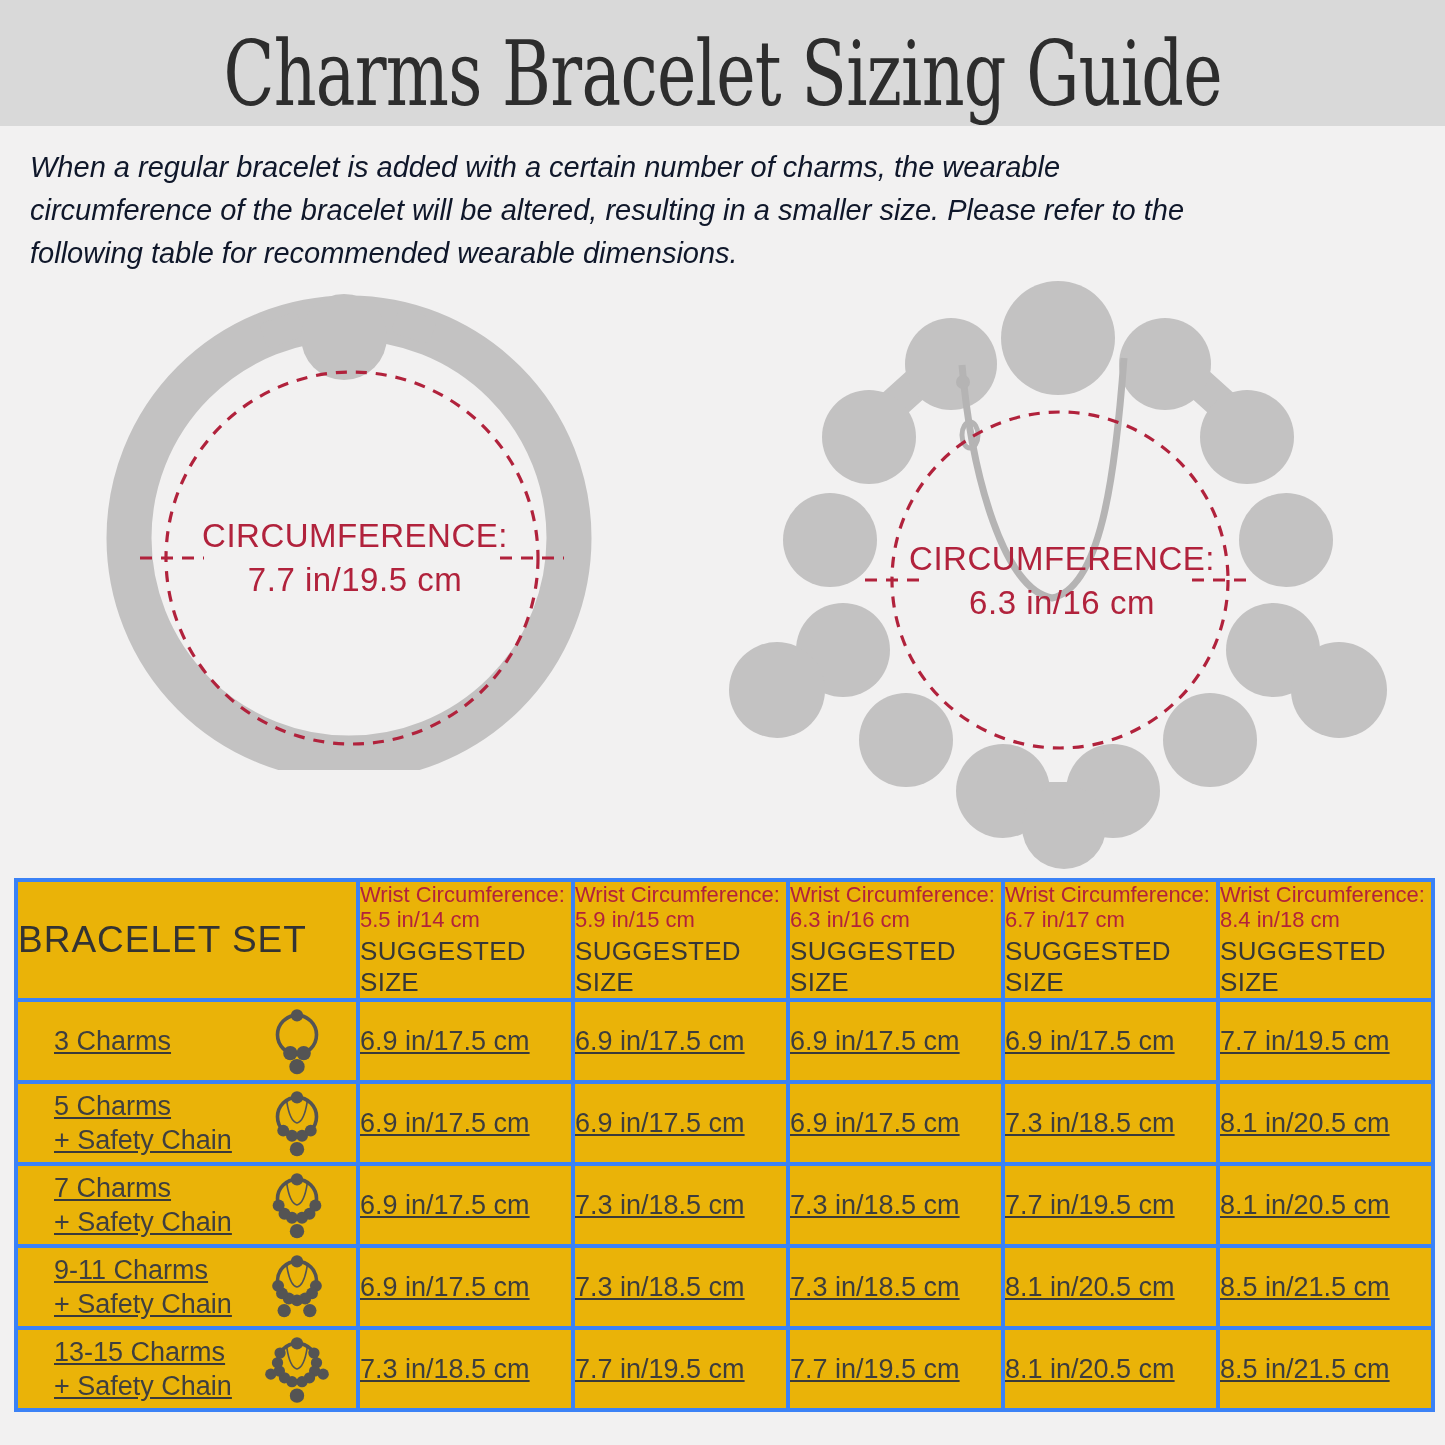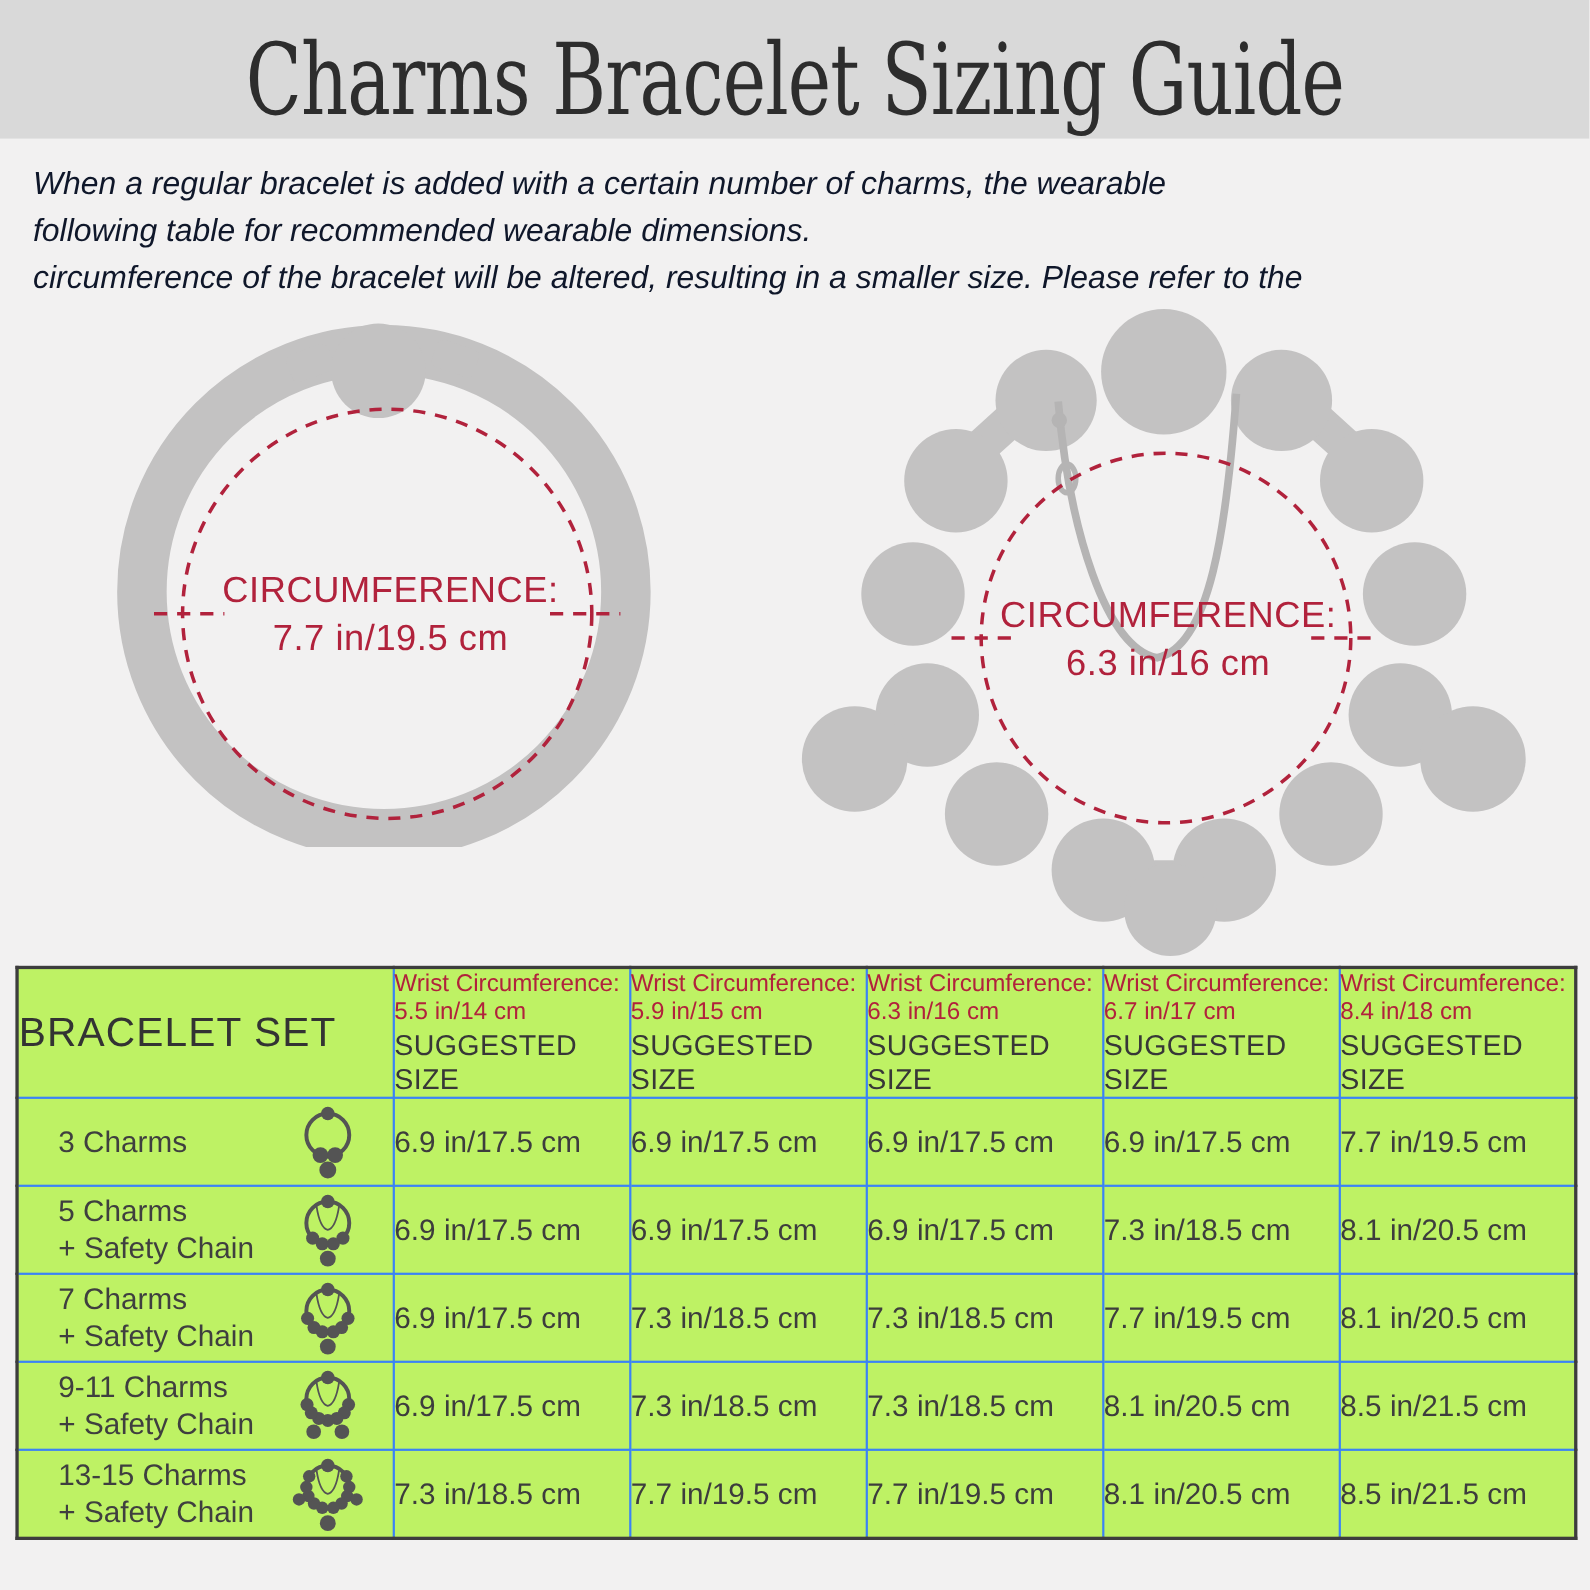--- a/index.html
+++ b/index.html
@@ -34,27 +34,27 @@
   }
   .circ-text{font-size:33px;letter-spacing:.5px;}
   
   table.sizing{
     position:absolute;left:14px;top:878px;
     width:1417px;border-collapse:collapse;table-layout:fixed;
     border:3px solid #3d3d3d;
     background:#f3f2f2;
   }
   table.sizing td{
-    border:2px solid #3b82f6;
-    background:#bef264;
+    border:4px solid #3b82f6;
+    background:#eab308;
     vertical-align:middle;
     padding:0;
   }
   tr.hdr{height:102px;}
-  tr.datarow{height:64px;}
+  tr.datarow{height:64px;text-decoration:underline;}
   .set-hdr{
     text-align:left;font-size:37px;letter-spacing:1px;color:#333;
   }
   .col-hdr{padding:6px 8px 6px 12px;}
   .wrist{color:#b1223c;font-size:22px;line-height:25px;}
   .suggested{color:#373737;font-size:26px;margin-top:4px;letter-spacing:.3px;}
   .size-cell{text-align:left;font-size:27px;color:#3d3d3d;}
   .label-cell-inner{
     display:flex;align-items:center;justify-content:space-between;
     padding:0 26px 0 36px;
@@ -64,22 +64,22 @@
 </style>
 </head>
 <body>
 
 <div class="header-band">
   <div class="page-title">Charms Bracelet Sizing Guide</div>
 </div>
 
 <div class="intro">
   <div>When a regular bracelet is added with a certain number of charms, the wearable</div>
+  <div>circumference of the bracelet will be altered, resulting in a smaller size. Please refer to the</div>
   <div>following table for recommended wearable dimensions.</div>
-  <div>circumference of the bracelet will be altered, resulting in a smaller size. Please refer to the</div>
 </div>
 
 <svg class="diagram diagram-plain" width="590" height="485" viewBox="0 0 590 485">
   <g>
     <circle cx="297" cy="253" r="220" fill="none" stroke="#c3c2c2" stroke-width="45"></circle>
     <rect x="210" y="32" width="40" height="26" rx="6" fill="#c3c2c2" transform="rotate(-20 230 45)"></rect>
     <rect x="342" y="28" width="40" height="26" rx="6" fill="#c3c2c2" transform="rotate(18 362 41)"></rect>
     <circle cx="292" cy="52" r="43" fill="#c3c2c2"></circle>
   </g>
   <g>

